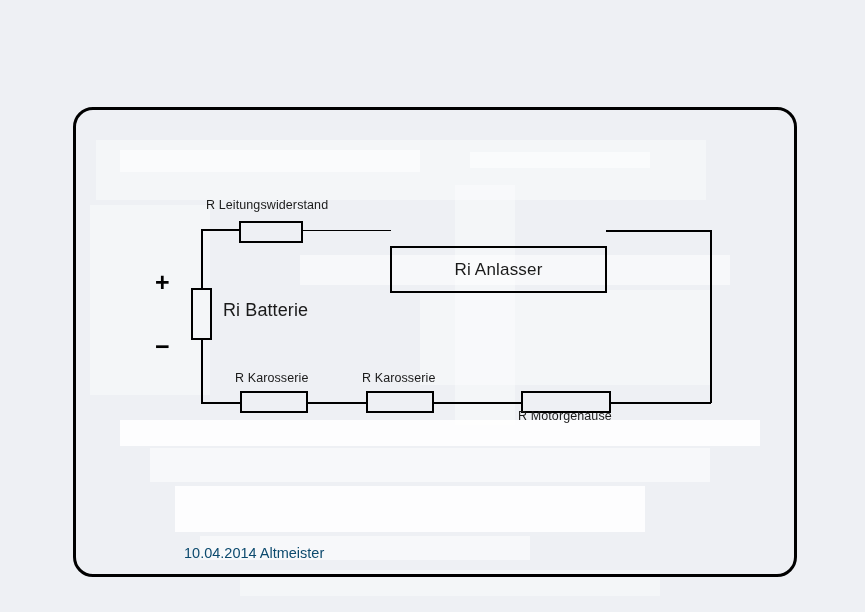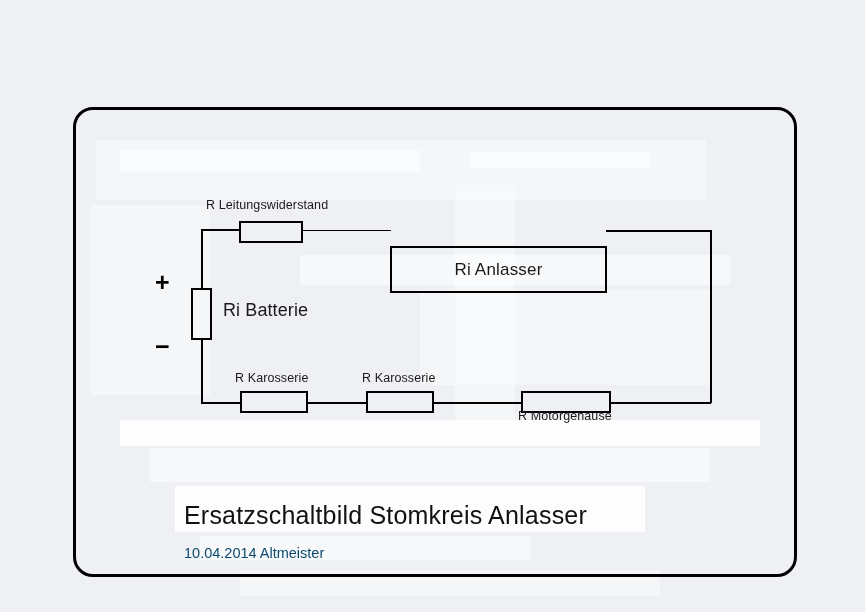--- a/index.html
+++ b/index.html
@@ -155,16 +155,15 @@
 
   <div class="resistor" style="left:240px; top:391px; width:68px; height:22px;"></div>
   <div class="label" style="left:235px; top:371px;">R Karosserie</div>
 
   <div class="resistor" style="left:366px; top:391px; width:68px; height:22px;"></div>
   <div class="label" style="left:362px; top:371px;">R Karosserie</div>
 
   <div class="resistor" style="left:521px; top:391px; width:90px; height:22px;"></div>
   <div class="label" style="left:518px; top:371px;margin-top:38px;">R Motorgehäuse</div>
 
-  <div id="title">Ersatzschaltbild Stomkreis Anlasser</div>
   <div id="subtitle">10.04.2014 Altmeister</div>
 
 </div>
 
 </body></html>

